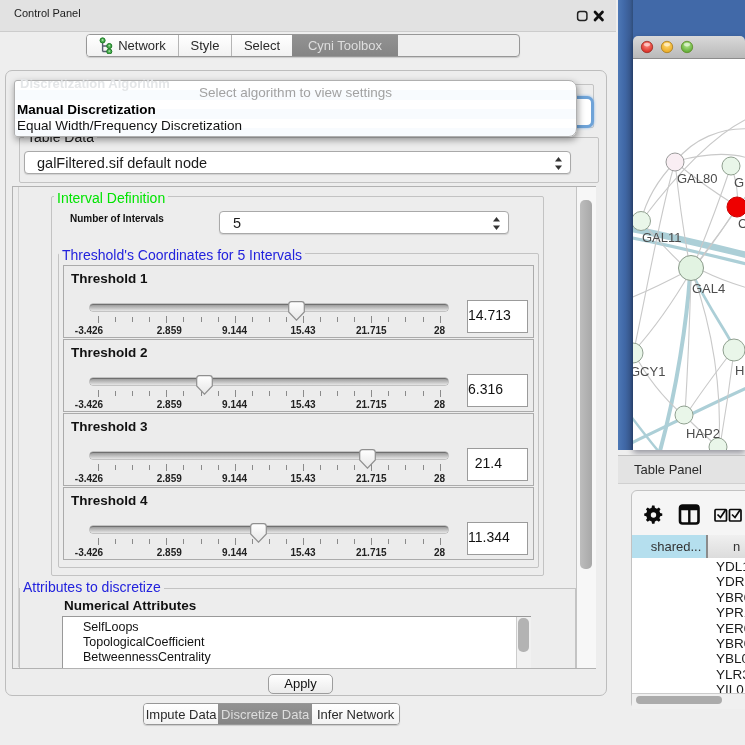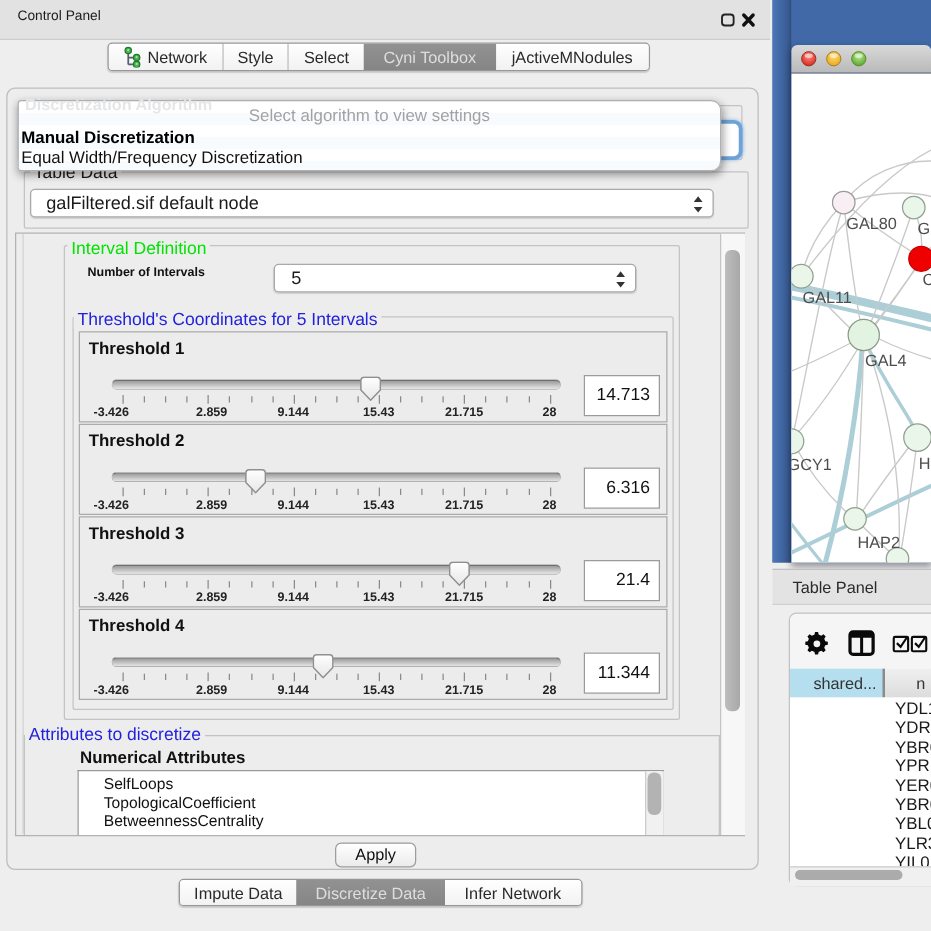--- a/index.html
+++ b/index.html
@@ -26,21 +26,21 @@
          font-size:14.5px;color:#1a1a1a;display:flex;align-items:center;
          box-shadow:0 1px 1px rgba(0,0,0,0.12);}
   
   .thp{left:63px;width:471px;height:73px;background:#ececec;border:1px solid #ababab;box-sizing:border-box;}
   .thtitle{position:absolute;left:7px;top:5px;font-weight:bold;font-size:13.5px;color:#111;}
   .track{position:absolute;left:26px;top:38px;width:358px;height:6px;border-radius:3px;
          background:linear-gradient(#9d9d9d,#e6e6e6);border-top:1px solid #6f6f6f;
          box-shadow:0 0 0 0.5px #9a9a9a;}
   .vbox{position:absolute;left:403px;top:34px;width:61px;height:33px;background:#ffffff;
         border:1px solid #9b9b9b;box-sizing:border-box;font-size:14px;color:#111;
-        text-align:right;line-height:29px;padding-right:7px;}
+        text-align:right;line-height:29px;padding-right:25px;}
   .tick{position:absolute;width:1px;background:#8a8a8a;}
   .tlab{position:absolute;top:59px;font-size:10px;font-weight:bold;color:#222;transform:translateX(-50%);}
   
   .sbthumb{background:#b3b3b3;border-radius:5px;}
 </style>
 </head>
 <body>
 
 <div class="abs" id="titlebar"></div>
 <div class="abs" id="titletext">Control Panel</div>
@@ -58,21 +58,20 @@
      <circle cx="10.3" cy="14.5" r="2.55" fill="#4caf50" stroke="#1d7a26" stroke-width="1"></circle>
      <circle cx="3.6" cy="3" r="0.9" fill="#a8e0a8"></circle>
      <circle cx="10.3" cy="8.6" r="0.9" fill="#a8e0a8"></circle>
      <circle cx="10.3" cy="14.1" r="0.9" fill="#a8e0a8"></circle>
    </svg>Network</div>
   <div class="segdiv"></div>
   <div class="seg" style="width:52px;">Style</div>
   <div class="segdiv"></div>
   <div class="seg" style="width:60px;">Select</div>
   <div class="seg sel" style="width:106px;">Cyni Toolbox</div>
-  <div class="seg" style="width:123px;">jActiveMNodules</div>
 </div>
 
 <div class="abs" id="content"></div>
 
 <div class="abs groupbox" style="left:14px;top:84px;width:578px;height:42px;"></div>
 
 <div class="abs" style="left:520px;top:96px;width:68px;height:26px;border:3px solid #6ea3d8;border-radius:7px;background:#fff;box-shadow:0 0 3px #86b4e4;"></div>
 
 <div class="abs groupbox" style="left:19px;top:137px;width:578px;height:44px;"></div>
 <div class="abs grouplab" style="left:24px;top:130px;color:#1a1a1a;">Table Data</div>
@@ -280,21 +279,21 @@
 <div class="abs" style="left:54px;top:598px;font-size:13.5px;font-weight:bold;color:#111;padding-left:10px;">Numerical Attributes</div>
 
 <div class="abs" style="left:62px;top:616px;width:469px;height:52px;background:#ffffff;border:1px solid #999;border-bottom:none;box-sizing:border-box;"></div>
 <div class="abs" style="left:83px;top:620px;font-size:12.5px;color:#111;line-height:15px;">SelfLoops<br>TopologicalCoefficient<br>BetweennessCentrality</div>
 <div class="abs" style="left:516px;top:617px;width:14px;height:51px;background:#f1f1f1;border-left:1px solid #ccc;"></div>
 <div class="abs sbthumb" style="left:518px;top:618px;width:11px;height:34px;"></div>
 
 <div class="abs" style="left:268px;top:674px;width:65px;height:20px;border:1px solid #9d9d9d;border-radius:5px;
      background:linear-gradient(#ffffff,#ebebeb);box-sizing:border-box;text-align:center;font-size:13px;color:#111;line-height:18px;">Apply</div>
 
-<div class="abs tabbar" style="left:143px;top:703px;width:323px;height:22px;">
+<div class="abs tabbar" style="left:143px;top:703px;width:257px;height:22px;">
   <div class="seg" style="width:94px;">Impute Data</div>
   <div class="seg sel" style="width:119px;">Discretize Data</div>
   <div class="seg" style="width:110px;">Infer Network</div>
 </div>
 
 <div class="abs" id="desktop" style="left:618px;top:0;width:127px;height:450px;background:#4169a8;"></div>
 <div class="abs" style="left:618px;top:0;width:15px;height:450px;background:linear-gradient(90deg,#4d78b6 0px,#4169a8 6px,#3a5c93 12px,#2f4e7c 15px);"></div>
 
 <div class="abs" style="left:633px;top:6px;width:112px;height:414px;border-radius:5px 5px 0 0;overflow:hidden;box-shadow:0 3px 6px rgba(0,0,25,0.38);margin-top:30px;">
   <div style="height:22px;background:linear-gradient(#d9d9d9,#b9b9b9);border-bottom:1px solid #8c8c8c;position:relative;">

